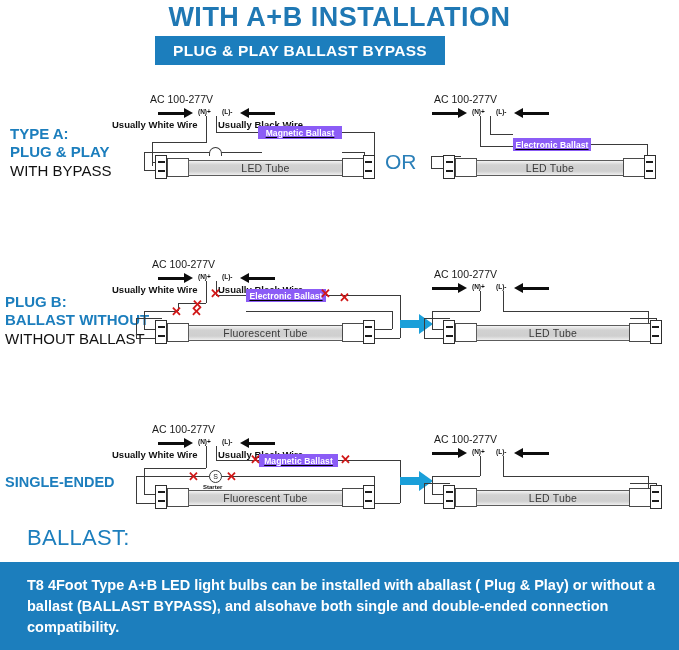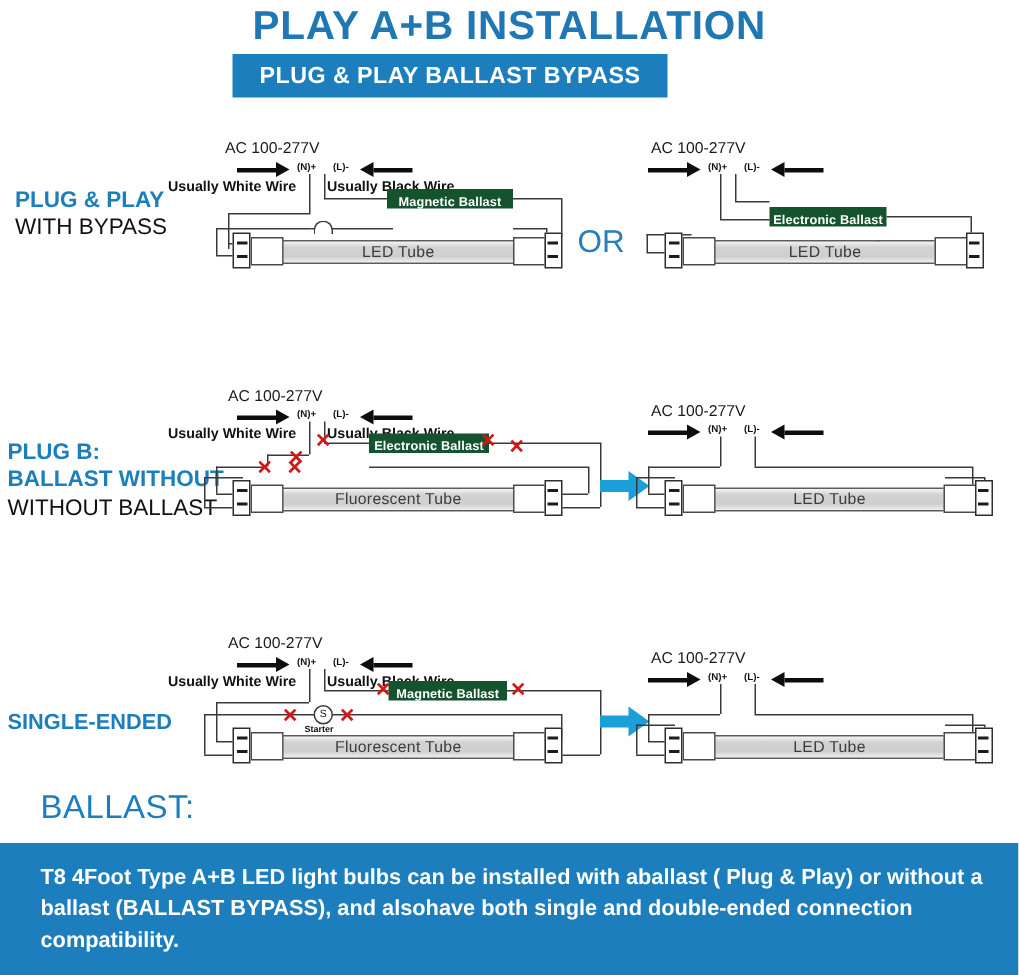--- a/index.html
+++ b/index.html
@@ -65,22 +65,22 @@
     position: absolute; background: #ffffff; border: 1px solid #4a4a4a;
   }
   .tube-cap {
     position: absolute; background: #ffffff; border: 1px solid #2e2e2e;
   }
   .pin {
     position: absolute; background: #1c1c1c; height: 2px;
   }
 
   .ballast-box {
-    position: absolute; background: #14532d;
-    display: flex; align-items: flex-end; justify-content: center;
+    position: absolute; background: #8b5cf6;
+    display: flex; align-items: center; justify-content: center; text-decoration: underline;
   }
   .ballast-box span {
     color: #ffffff; font-size: 8.5px; font-weight: 700; white-space: nowrap;
     letter-spacing: 0.1px;
   }
 
   .ac-label {
     position: absolute; font-size: 10.5px; color: #1a1a1a; white-space: nowrap;
   }
   .pin-label {
@@ -133,26 +133,27 @@
   .footer-bar p {
     position: absolute; left: 27px; top: 13px; width: 632px;
     color: #ffffff; font-size: 14.5px; font-weight: 700; line-height: 1.45;
   }
 </style>
 </head>
 <body>
 
 <div class="page">
 
-  <div class="main-title">PLAY A+B INSTALLATION</div>
+  <div class="main-title">WITH A+B INSTALLATION</div>
   <div class="subtitle-bar">
     <span>PLUG &amp; PLAY BALLAST BYPASS</span>
   </div>
 
   <div class="sect-label" style="left:10px; top:125px;">
+    <div class="l1">TYPE A:</div>
     <div class="l2">PLUG &amp; PLAY</div>
     <div class="l3">WITH BYPASS</div>
   </div>
   <div class="or-text" style="left:385px; top:150px;">OR</div>
 
   <div class="dg">
     <div class="ac-label" style="left:150px; top:93px;">AC 100-277V</div>
     <div class="arrow-tail" style="left:158px; top:112px; width:26px;"></div>
     <div class="arrow-blk right" style="left:184px; top:108px;"></div>
     <div class="pin-label" style="left:198px; top:108px;">(N)+</div>

